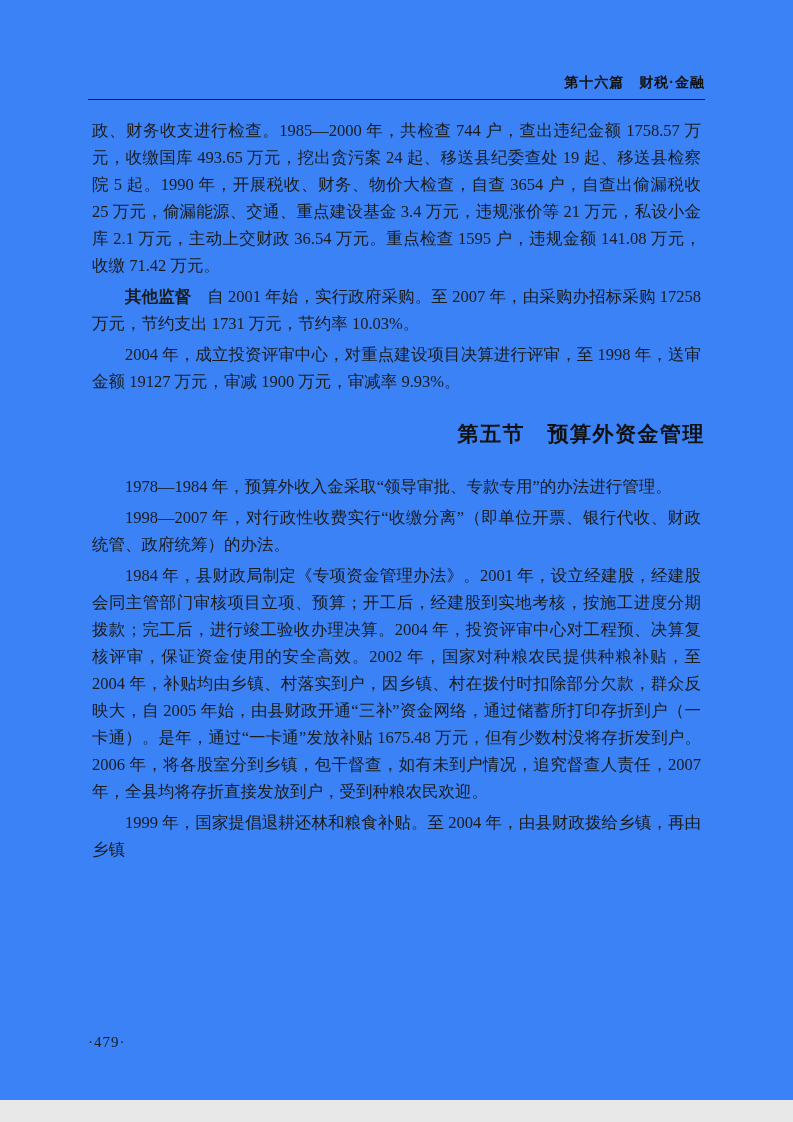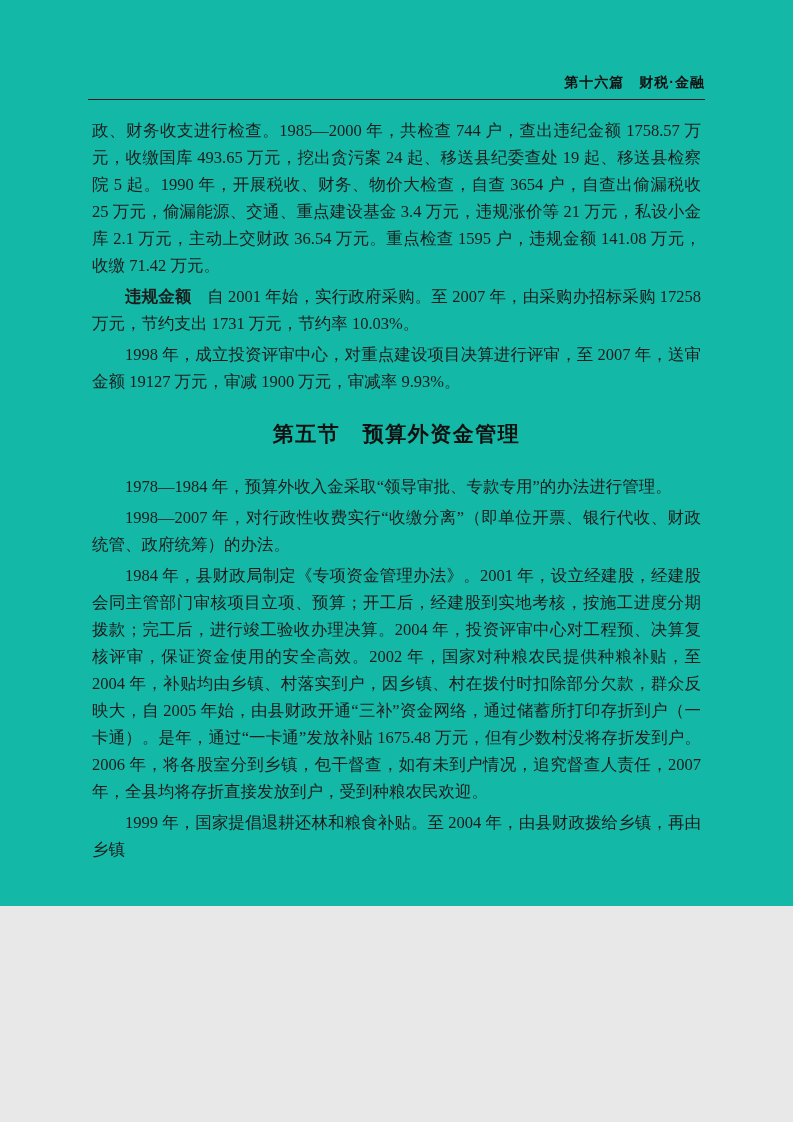--- a/index.html
+++ b/index.html
@@ -1,20 +1,20 @@
 <!DOCTYPE html>
 <html lang="zh"><head>
 <meta charset="utf-8">
 <style>
   html,body{margin:0;padding:0;background:#e8e8e8;}
   .page{
     position:relative;
-    width:793px;height:906px;
+    width:793px;height:1100px;
     margin:0 auto;
-    background:#14b8a6;
+    background:#3b82f6;
     color:#1c1c1c;
     font-family:"Liberation Serif","DejaVu Serif",serif;
     overflow:hidden;
   }
   .running-head{
     position:absolute;top:74px;left:88px;width:617px;
     text-align:right;
     font-family:"Liberation Sans","DejaVu Sans",sans-serif;
     font-weight:bold;font-size:14px;letter-spacing:1px;
     color:#111;
@@ -27,21 +27,21 @@
     position:absolute;top:113px;left:88px;width:617px;
     font-size:16.5px;line-height:27px;
     text-align:justify;
   }
   .content p{margin:4px;text-indent:2em;}
   .content p.no-indent{text-indent:0;}
   .lead{font-weight:bold;margin-right:0.95em;}
   .section-heading{
     font-family:"Liberation Sans","DejaVu Sans",sans-serif;
     font-weight:bold;font-size:21px;
-    text-align:center;text-indent:0;
+    text-align:right;text-indent:0;
     margin:25px 0 26px 0;
     letter-spacing:1.5px;
     color:#111;
   }
   .page-number{
     position:absolute;top:1034px;left:88px;width:617px;
     text-align:left;font-size:15px;letter-spacing:1px;
   }
 </style>
 </head>
@@ -52,23 +52,23 @@
   <div class="running-head">
     <span>第十六篇　财税·金融</span>
   </div>
 
   <div class="head-rule"></div>
 
   <div class="content">
 
     <p class="no-indent">政、财务收支进行检查。1985—2000 年，共检查 744 户，查出违纪金额 1758.57 万元，收缴国库 493.65 万元，挖出贪污案 24 起、移送县纪委查处 19 起、移送县检察院 5 起。1990 年，开展税收、财务、物价大检查，自查 3654 户，自查出偷漏税收 25 万元，偷漏能源、交通、重点建设基金 3.4 万元，违规涨价等 21 万元，私设小金库 2.1 万元，主动上交财政 36.54 万元。重点检查 1595 户，违规金额 141.08 万元，收缴 71.42 万元。</p>
 
-    <p><span class="lead">违规金额</span><span>自 2001 年始，实行政府采购。至 2007 年，由采购办招标采购 17258 万元，节约支出 1731 万元，节约率 10.03%。</span></p>
+    <p><span class="lead">其他监督</span><span>自 2001 年始，实行政府采购。至 2007 年，由采购办招标采购 17258 万元，节约支出 1731 万元，节约率 10.03%。</span></p>
 
-    <p>1998 年，成立投资评审中心，对重点建设项目决算进行评审，至 2007 年，送审金额 19127 万元，审减 1900 万元，审减率 9.93%。</p>
+    <p>2004 年，成立投资评审中心，对重点建设项目决算进行评审，至 1998 年，送审金额 19127 万元，审减 1900 万元，审减率 9.93%。</p>
 
     <h2 class="section-heading">第五节　预算外资金管理</h2>
 
     <p>1978—1984 年，预算外收入金采取“领导审批、专款专用”的办法进行管理。</p>
     <p>1998—2007 年，对行政性收费实行“收缴分离”（即单位开票、银行代收、财政统管、政府统筹）的办法。</p>
 
 
     <p>1984 年，县财政局制定《专项资金管理办法》。2001 年，设立经建股，经建股会同主管部门审核项目立项、预算；开工后，经建股到实地考核，按施工进度分期拨款；完工后，进行竣工验收办理决算。2004 年，投资评审中心对工程预、决算复核评审，保证资金使用的安全高效。2002 年，国家对种粮农民提供种粮补贴，至 2004 年，补贴均由乡镇、村落实到户，因乡镇、村在拨付时扣除部分欠款，群众反映大，自 2005 年始，由县财政开通“三补”资金网络，通过储蓄所打印存折到户（一卡通）。是年，通过“一卡通”发放补贴 1675.48 万元，但有少数村没将存折发到户。2006 年，将各股室分到乡镇，包干督查，如有未到户情况，追究督查人责任，2007 年，全县均将存折直接发放到户，受到种粮农民欢迎。</p>
     <p>1999 年，国家提倡退耕还林和粮食补贴。至 2004 年，由县财政拨给乡镇，再由乡镇</p>
 

